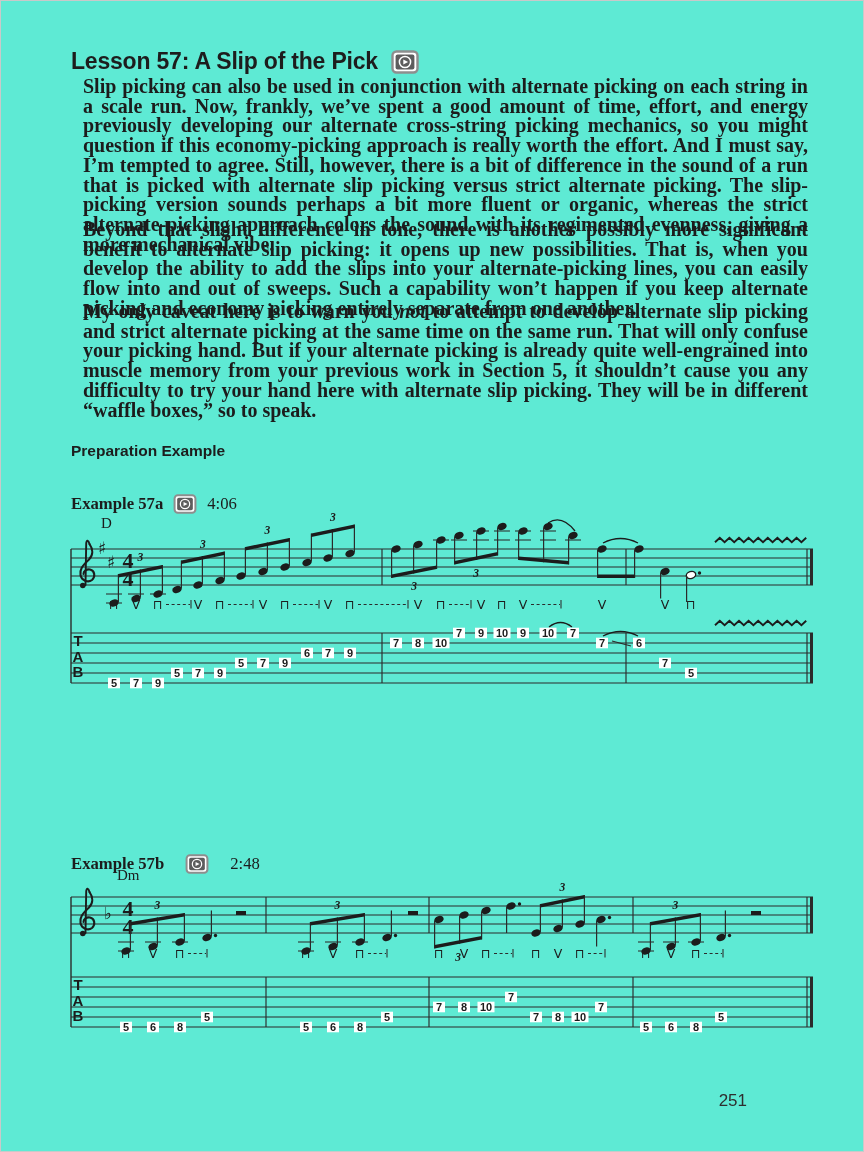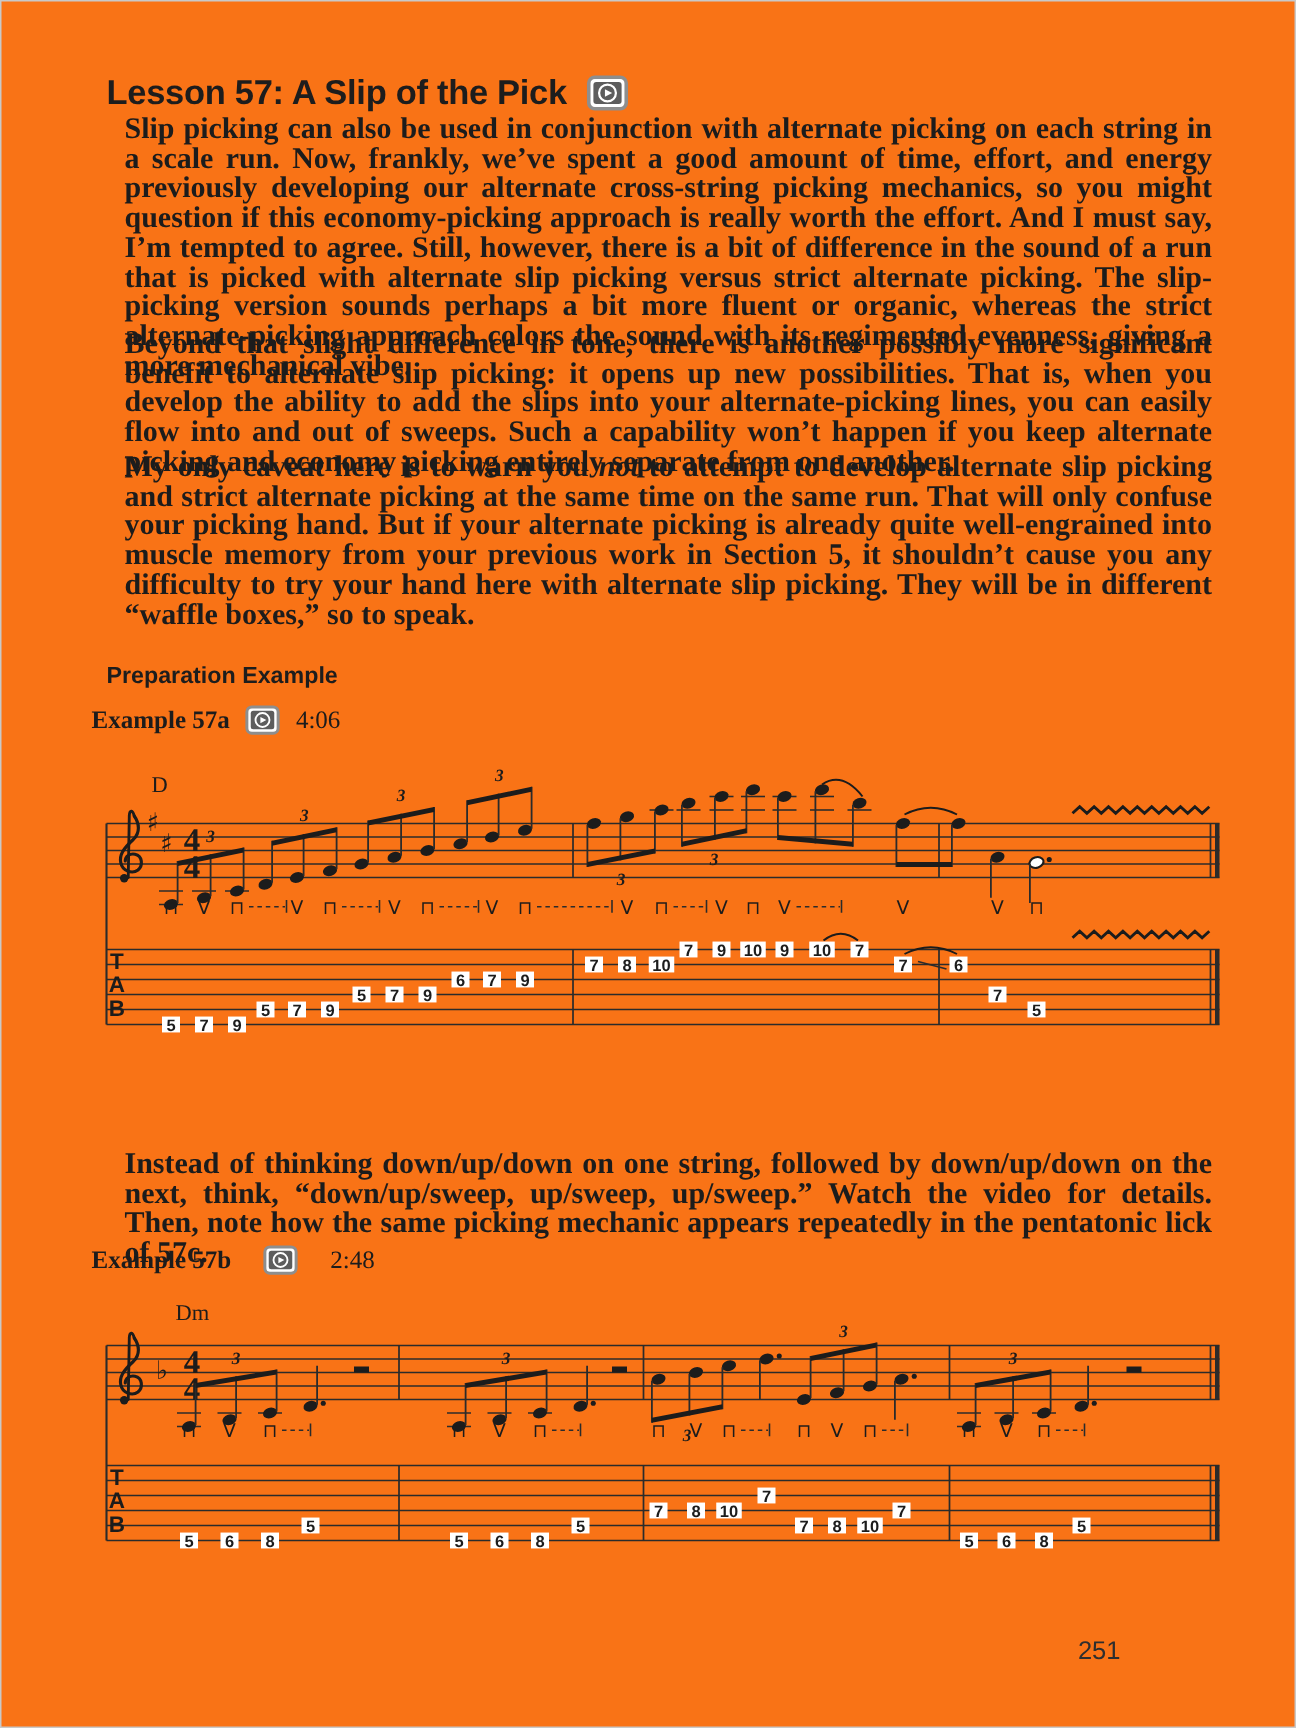--- a/index.html
+++ b/index.html
@@ -1,29 +1,29 @@
 <!DOCTYPE html>
 <html><head>
 <meta charset="utf-8">
 <style>
   html,body{margin:0;padding:0;background:#fff;}
-  .page{position:relative;width:864px;height:1152px;background:#f97316;
+  .page{position:relative;width:864px;height:1152px;background:#5eead4;
         border:1px solid #c9c9c9;box-sizing:border-box;overflow:hidden;
         font-family:"Liberation Serif",serif;color:#1c1c1c;}
   .abs{position:absolute;}
   .title{left:70px;top:32px;display:flex;align-items:center;gap:13px;
          font-family:"Liberation Sans",sans-serif;font-weight:bold;
          font-size:23px;letter-spacing:-0.2px;color:#1d1d1d;}
   .body{left:82px;width:725px;font-size:20px;line-height:19.7px;
         text-align:justify;margin:0;font-weight:bold;}
   .p1{top:76px;} .p2{top:219px;} .p3{top:301px;} .p4{top:766px;}
   .subhead{left:70px;top:428px;font-family:"Liberation Sans",sans-serif;
            font-weight:bold;font-size:15.5px;color:#1d1d1d;}
   .intro{top:452px;text-align:left;}
-  .exrow{left:60px;display:flex;align-items:flex-end;gap:10px;font-size:16.7px;}
+  .exrow{left:70px;display:flex;align-items:flex-end;gap:10px;font-size:16.7px;margin-top:24px;}
   .exrow-a{top:469px;} .exrow-b{top:829px;gap:21px;}
   .exlabel{font-weight:bold;}
   .vicon{display:inline-block;width:28px;height:24px;}
   .vicon-sm{width:24px;height:20px;}
   .music{position:absolute;left:60px;}
   .m-a{top:503px;} .m-b{top:848px;}
   .pagenum{left:676px;top:1090px;width:70px;text-align:right;
            font-family:"Liberation Sans",sans-serif;font-size:17px;color:#2e2e2e;}
   em{font-style:italic;}
 </style>
@@ -260,21 +260,20 @@
       <rect x="632" y="636.7" width="12" height="10.6" fill="#ffffff"></rect>
       <text x="638" y="646" font-size="11" fill="#1c1c1c" text-anchor="middle" font-family="&quot;Liberation Sans&quot;,sans-serif" font-weight="bold">6</text>
       <rect x="658" y="656.7" width="12" height="10.6" fill="#ffffff"></rect>
       <text x="664" y="666" font-size="11" fill="#1c1c1c" text-anchor="middle" font-family="&quot;Liberation Sans&quot;,sans-serif" font-weight="bold">7</text>
       <rect x="684" y="666.7" width="12" height="10.6" fill="#ffffff"></rect>
       <text x="690" y="676" font-size="11" fill="#1c1c1c" text-anchor="middle" font-family="&quot;Liberation Sans&quot;,sans-serif" font-weight="bold">5</text>
       <polyline points="714,541.2 718.8,536.8 723.5999999999999,541.2 728.3999999999999,536.8 733.1999999999998,541.2 737.9999999999998,536.8 742.7999999999997,541.2 747.5999999999997,536.8 752.3999999999996,541.2 757.1999999999996,536.8 761.9999999999995,541.2 766.7999999999995,536.8 771.5999999999995,541.2 776.3999999999994,536.8 781.1999999999994,541.2 785.9999999999993,536.8 790.7999999999993,541.2 795.5999999999992,536.8 800.3999999999992,541.2 805.1999999999991,536.8 " fill="none" stroke="#1c1c1c" stroke-width="1.9"></polyline>
       <polyline points="714,624.2 718.8,619.8 723.5999999999999,624.2 728.3999999999999,619.8 733.1999999999998,624.2 737.9999999999998,619.8 742.7999999999997,624.2 747.5999999999997,619.8 752.3999999999996,624.2 757.1999999999996,619.8 761.9999999999995,624.2 766.7999999999995,619.8 771.5999999999995,624.2 776.3999999999994,619.8 781.1999999999994,624.2 785.9999999999993,619.8 790.7999999999993,624.2 795.5999999999992,619.8 800.3999999999992,624.2 805.1999999999991,619.8 " fill="none" stroke="#1c1c1c" stroke-width="1.9"></polyline>
     </svg>
 
-  <p class="abs body p4">Instead of thinking down/up/down on one string, followed by down/up/down on the next, think, “down/up/sweep, up/sweep, up/sweep.” Watch the video for details. Then, note how the same picking mechanic appears repeatedly in the pentatonic lick of 57c.</p>
 
   <div class="abs exrow exrow-b">
     <span class="exlabel">Example 57b</span>
     <span class="vicon vicon-sm">
       <svg viewBox="0 0 28 24" width="24" height="20">
         <rect x="1.5" y="1.5" width="25" height="21" rx="4" fill="#ffffff" stroke="#8e8e8e" stroke-width="2.4"></rect>
         <rect x="4.6" y="4.6" width="18.8" height="14.8" rx="2" fill="#5d5d5d"></rect>
         <circle cx="14" cy="12" r="5.6" fill="none" stroke="#ffffff" stroke-width="1.5"></circle>
         <path d="M12.3,9.5 L17.1,12 L12.3,14.5 Z" fill="#ffffff"></path>
       </svg>

